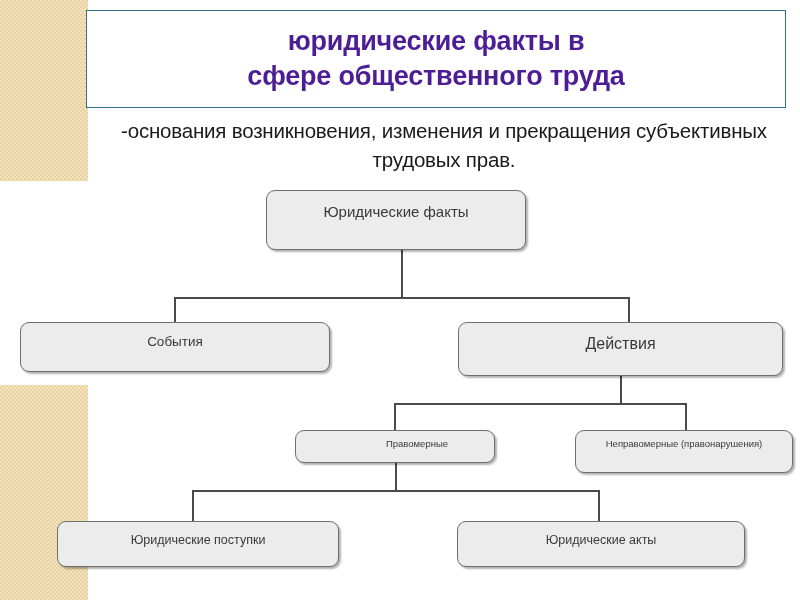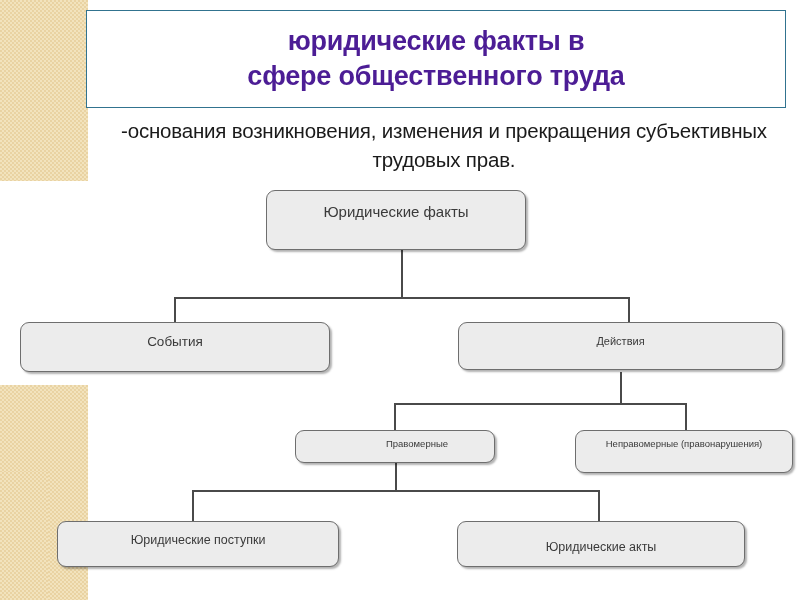--- a/index.html
+++ b/index.html
@@ -97,34 +97,34 @@
     font-family: "Liberation Sans", sans-serif;
   }
   .node > span { display: block; }
 
   #node-root      { left: 266px; top: 190px; width: 260px; height: 60px; font-size: 15px; }
   #node-root > span { padding-top: 12px; }
 
   #node-events    { left: 20px;  top: 322px; width: 310px; height: 50px; font-size: 13.5px; }
   #node-events > span { padding-top: 11px; }
 
-  #node-actions   { left: 458px; top: 322px; width: 325px; height: 48px; font-size: 11px; }
+  #node-actions   { left: 458px; top: 322px; width: 325px; height: 54px; font-size: 16px; }
   #node-actions > span { padding-top: 12px; }
 
   #node-lawful    { left: 295px; top: 430px; width: 200px; height: 33px; font-size: 9.5px; }
   #node-lawful > span { padding-top: 7px; margin-left: 44px; }
 
   #node-unlawful  { left: 575px; top: 430px; width: 218px; height: 43px; font-size: 9.5px; }
   #node-unlawful > span { padding-top: 7px; }
 
   #node-deeds     { left: 57px;  top: 521px; width: 282px; height: 46px; font-size: 12.5px; }
   #node-deeds > span { padding-top: 11px; }
 
   #node-acts      { left: 457px; top: 521px; width: 288px; height: 46px; font-size: 12.5px; }
-  #node-acts > span { padding-top: 18px; }
+  #node-acts > span { padding-top: 11px; }
 
   .connector {
     position: absolute;
     background: #4a4a4a;
   }
   .connector.v { width: 2px; }
   .connector.h { height: 2px; }
 </style>
 </head>
 <body>

